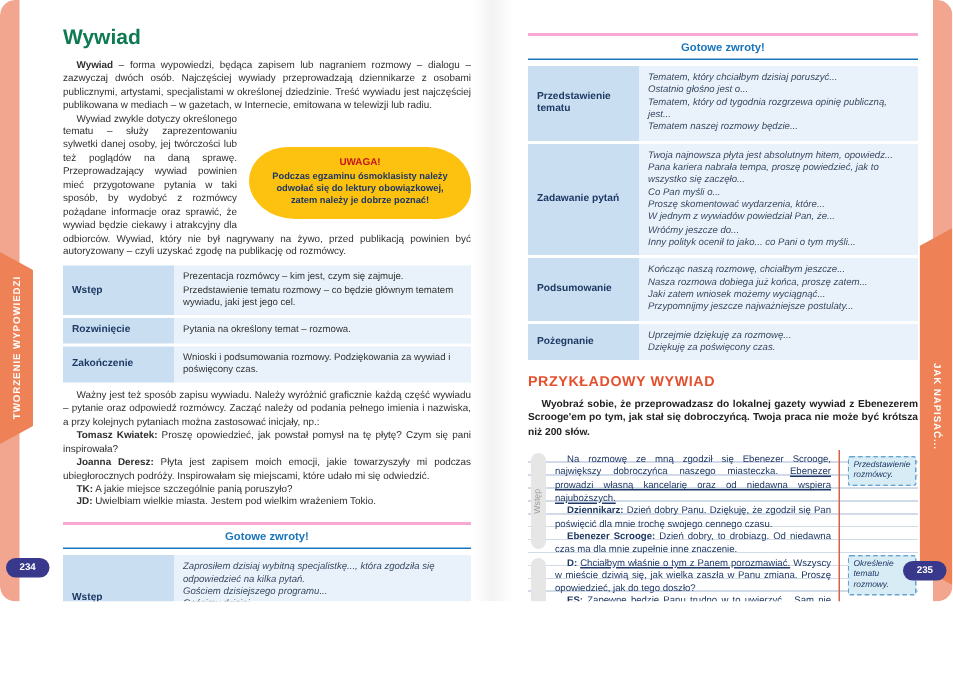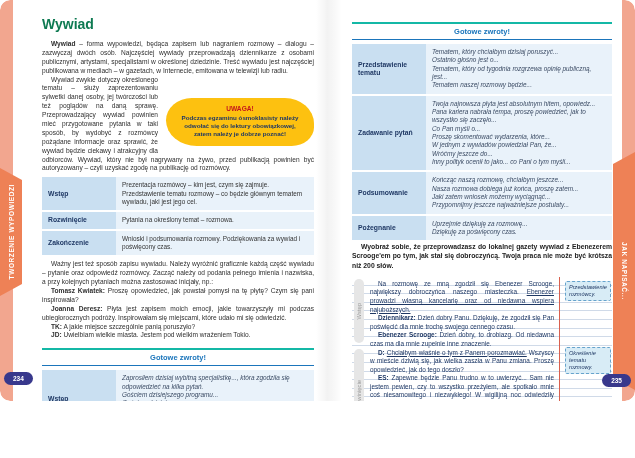--- a/index.html
+++ b/index.html
@@ -30,21 +30,21 @@
   h3.sample{margin:9px 0 5px;font-size:9.5px;color:#e4502e;letter-spacing:0.4px;}
   p.body{margin:0;font-size:6.6px;line-height:1.35;text-align:justify;text-indent:9px;color:#2f2f2f;}
   p.dlg{margin:0;font-size:6.6px;line-height:1.35;text-align:justify;text-indent:9px;color:#2f2f2f;}
   .b{font-weight:bold;}
   
   .uwaga{float:right;width:128px;background:#fdc110;border-radius:30px 34px 26px 36px/26px 30px 22px 30px;
          margin:22px 0 4px 8px;padding:7px 10px 8px;text-align:center;}
   .uwaga .t{color:#c4161c;font-weight:bold;font-size:6.6px;margin-bottom:2px;}
   .uwaga .x{color:#1f3864;font-weight:bold;font-size:6.2px;line-height:1.3;}
   
-  .gz-head{clear:both;margin-top:8px;border-top:2px solid #14b8a6;border-bottom:1px solid #1b75bb;
+  .gz-head{clear:both;margin-top:8px;border-top:2px solid #f9a8d4;border-bottom:1px solid #1b75bb;
            text-align:center;color:#1b75bb;font-weight:bold;font-size:7.5px;padding:3px 0;}
   .tbl{margin-top:4px;}
   .trow{display:flex;margin-bottom:2px;}
   .tlab{flex:0 0 74px;background:#c9dff1;color:#1f3864;font-weight:bold;font-size:6.8px;
         padding:4px 6px;display:flex;align-items:center;line-height:1.2;box-sizing:border-box;}
   .tcell{flex:1;background:#e9f2fa;padding:4px 6px;font-size:6.4px;line-height:1.3;color:#333;}
   .tcell.i{font-style:italic;color:#3a4a63;}
   .tcell div{margin:0;}
   
   p.task{margin:2px 0 0;font-weight:bold;font-size:6.8px;line-height:1.35;text-align:justify;
@@ -173,20 +173,21 @@
       </div>
       <div class="trow">
         <div class="tlab">Pożegnanie</div>
         <div class="tcell i">
           <div>Uprzejmie dziękuję za rozmowę...</div>
           <div>Dziękuję za poświęcony czas.</div>
         </div>
       </div>
     </div>
 
+    <h3 class="sample">PRZYKŁADOWY WYWIAD</h3>
     <p class="task">Wyobraź sobie, że przeprowadzasz do lokalnej gazety wywiad z Ebenezerem Scrooge'em po tym, jak stał się dobroczyńcą. Twoja praca nie może być krótsza niż 200 słów.</p>
 
     <div class="interview">
       <div class="stage s1">
           <span class="st">Wstęp</span>
         </div>
       <div class="stage s2">
           <span class="st">Rozwinięcie</span>
         </div>
       <div class="redline"></div>

